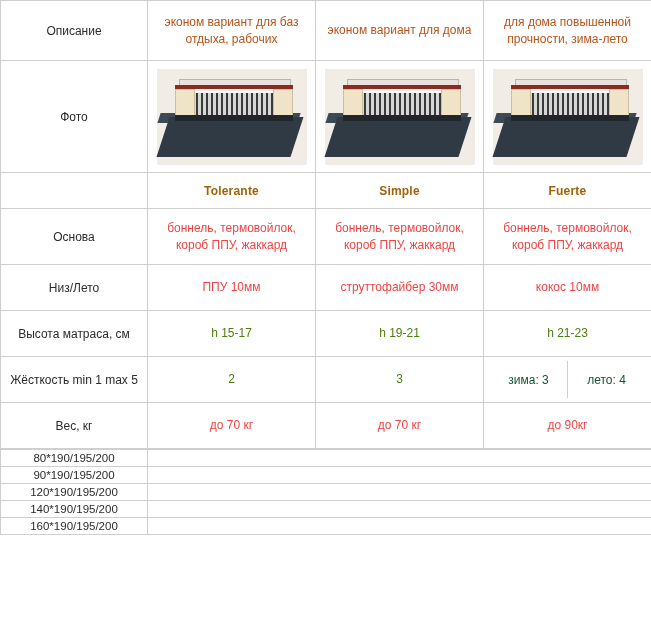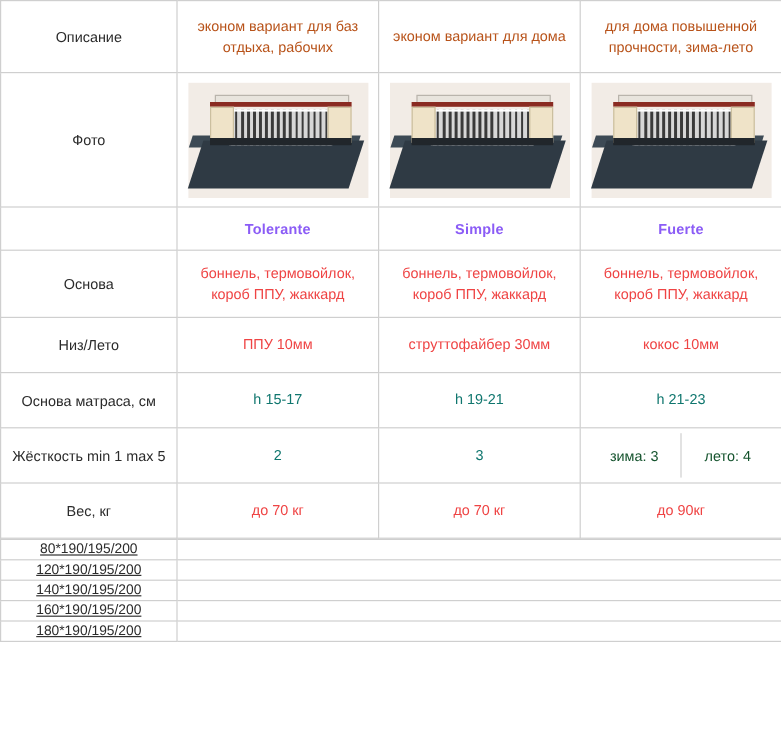--- a/index.html
+++ b/index.html
@@ -50,33 +50,33 @@
   }
   .row-desc td { height: 60px; }
 
   .photo-cell {
     padding: 6px 4px 2px 4px;
     height: 110px;
   }
   .row-photo td { height: 112px; }
 
   .name-cell {
-    color: #8b5cf6;
+    color: #a16207;
     font-weight: bold;
     font-size: 16px;
     letter-spacing: .2px;
   }
   .row-name td { height: 36px; }
 
   .val {
     color: #ef4444;
     font-size: 12px;
     line-height: 1.35;
   }
-  .val.dark { color: #0f766e; }
+  .val.dark { color: #4d7c0f; }
   .row-base td { height: 56px; }
   .row-std td { height: 46px; }
 
   .split {
     display: flex;
     width: 100%;
     height: 100%;
     align-items: stretch;
   }
   .split > div {
@@ -94,21 +94,20 @@
 
   
   .sizes {
     margin-top: 0;
     width: 651px;
   }
   table.sizes-tbl {
     border-collapse: collapse;
     table-layout: fixed;
     width: 651px;
-    text-decoration: underline;
   }
   table.sizes-tbl td {
     border: 1px solid #cfcfcf;
     font-size: 11.5px;
     color: #2b2b2b;
     height: 17px;
     padding: 0 4px;
     box-sizing: border-box;
   }
   .size-label { width: 147px; text-align: center; }
@@ -267,21 +266,21 @@
 
 
       <tr class="row-std">
         <td class="label-cell">Низ/Лето</td>
         <td class="val">ППУ 10мм</td>
         <td class="val">струттофайбер 30мм</td>
         <td class="val">кокос 10мм</td>
       </tr>
 
       <tr class="row-std">
-        <td class="label-cell">Основа матраса, см</td>
+        <td class="label-cell">Высота матраса, см</td>
         <td class="val dark">h 15-17</td>
         <td class="val dark">h 19-21</td>
         <td class="val dark">h 21-23</td>
       </tr>
 
       <tr class="row-std">
         <td class="label-cell">Жёсткость min 1 max 5</td>
         <td class="val dark">2</td>
         <td class="val dark">3</td>
         <td class="nopad">
@@ -307,32 +306,32 @@
       <colgroup>
         <col class="size-label">
         <col class="size-rest">
       </colgroup>
       <tbody>
         <tr>
           <td class="size-label">80*190/195/200</td>
           <td class="size-rest"></td>
         </tr>
         <tr>
+          <td class="size-label">90*190/195/200</td>
+          <td class="size-rest"></td>
+        </tr>
+        <tr>
           <td class="size-label">120*190/195/200</td>
           <td class="size-rest"></td>
         </tr>
         <tr>
           <td class="size-label">140*190/195/200</td>
           <td class="size-rest"></td>
         </tr>
         <tr>
           <td class="size-label">160*190/195/200</td>
-          <td class="size-rest"></td>
-        </tr>
-        <tr>
-          <td class="size-label">180*190/195/200</td>
           <td class="size-rest"></td>
         </tr>
       </tbody>
     </table>
   </div>
 
 </div>
 
 </body></html>

